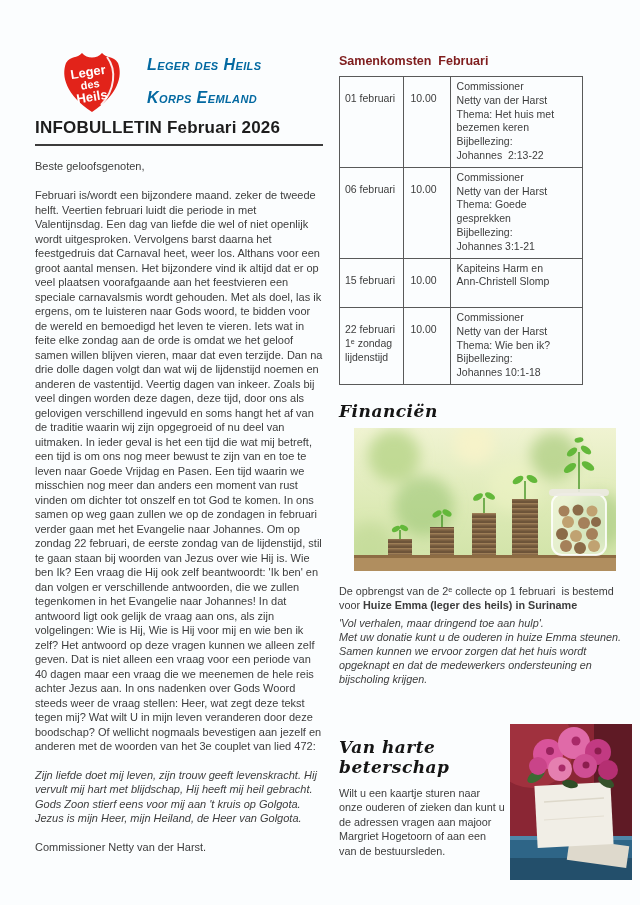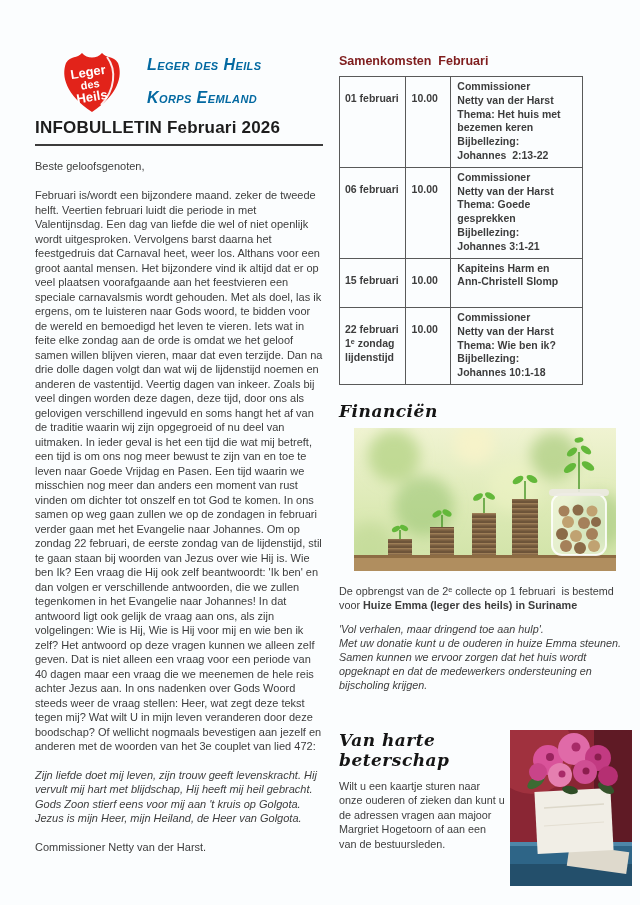--- a/index.html
+++ b/index.html
@@ -19,34 +19,34 @@
   .title-rule{height:2px;background:#3c3c3c;margin-top:6px;}
   .salutation{font-size:11px;margin:14px 0 0 0;}
   .body-text{font-size:11px;line-height:14.5px;margin:16px 0 0 0;text-align:left;}
   .verse{font-size:11px;line-height:14.5px;font-style:italic;margin:14px 0 0 0;white-space:pre-wrap;}
   .signature{font-size:11px;margin:15px 0 0 0;}
   
   .right-col{position:absolute;left:339px;top:54px;width:293px;}
   .meetings-heading{font-size:12.5px;font-weight:bold;color:#7f1d1d;margin:0;white-space:pre;}
   table.meetings{border-collapse:collapse;margin-top:8px;width:244px;
     font-size:10.5px;line-height:13.8px;color:#3d3d3d;}
-  table.meetings td{border:1px solid #595959;vertical-align:top;white-space:pre-wrap;font-weight:bold;}
+  table.meetings td{border:1px solid #595959;vertical-align:top;white-space:pre-wrap;}
   td.c-date{width:60px;padding:15px 3px 4px 5px;}
   td.c-time{width:40px;padding:15px 3px 4px 6px;}
   td.c-details{width:142px;padding:3px 4px 4px 6px;}
   .script-heading{font-family:"DejaVu Serif",serif;font-style:italic;font-weight:bold;
     font-size:17px;color:#151515;letter-spacing:.5px;margin:0;}
   .finance-heading{margin-top:16px;}
   .finance-img{margin:7px 0 0 15px;display:block;}
-  .finance-text{font-size:10.8px;line-height:14px;margin:13px 0 10px 0;white-space:pre-wrap;}
+  .finance-text{font-size:10.8px;line-height:14px;margin:13px 0 4px 0;white-space:pre-wrap;}
   .finance-bold{font-weight:bold;}
   .finance-note{font-size:10.8px;line-height:14px;font-style:italic;margin:0;white-space:pre-wrap;}
   .beterschap{display:flex;margin-top:38px;align-items:flex-start;}
   .beterschap-left{flex:1;min-width:0;padding-right:4px;}
-  .beterschap-heading{}
+  .beterschap-heading{margin-top:13px;}
   .beterschap-text{font-size:10.8px;line-height:14.5px;margin:9px 0 0 0;}
   .flowers-img{flex:0 0 auto;display:block;}
 </style>
 </head>
 <body>
 
 <div class="page">
 
   <div class="header">
     <svg viewBox="0 0 70 68" width="70" height="68">

